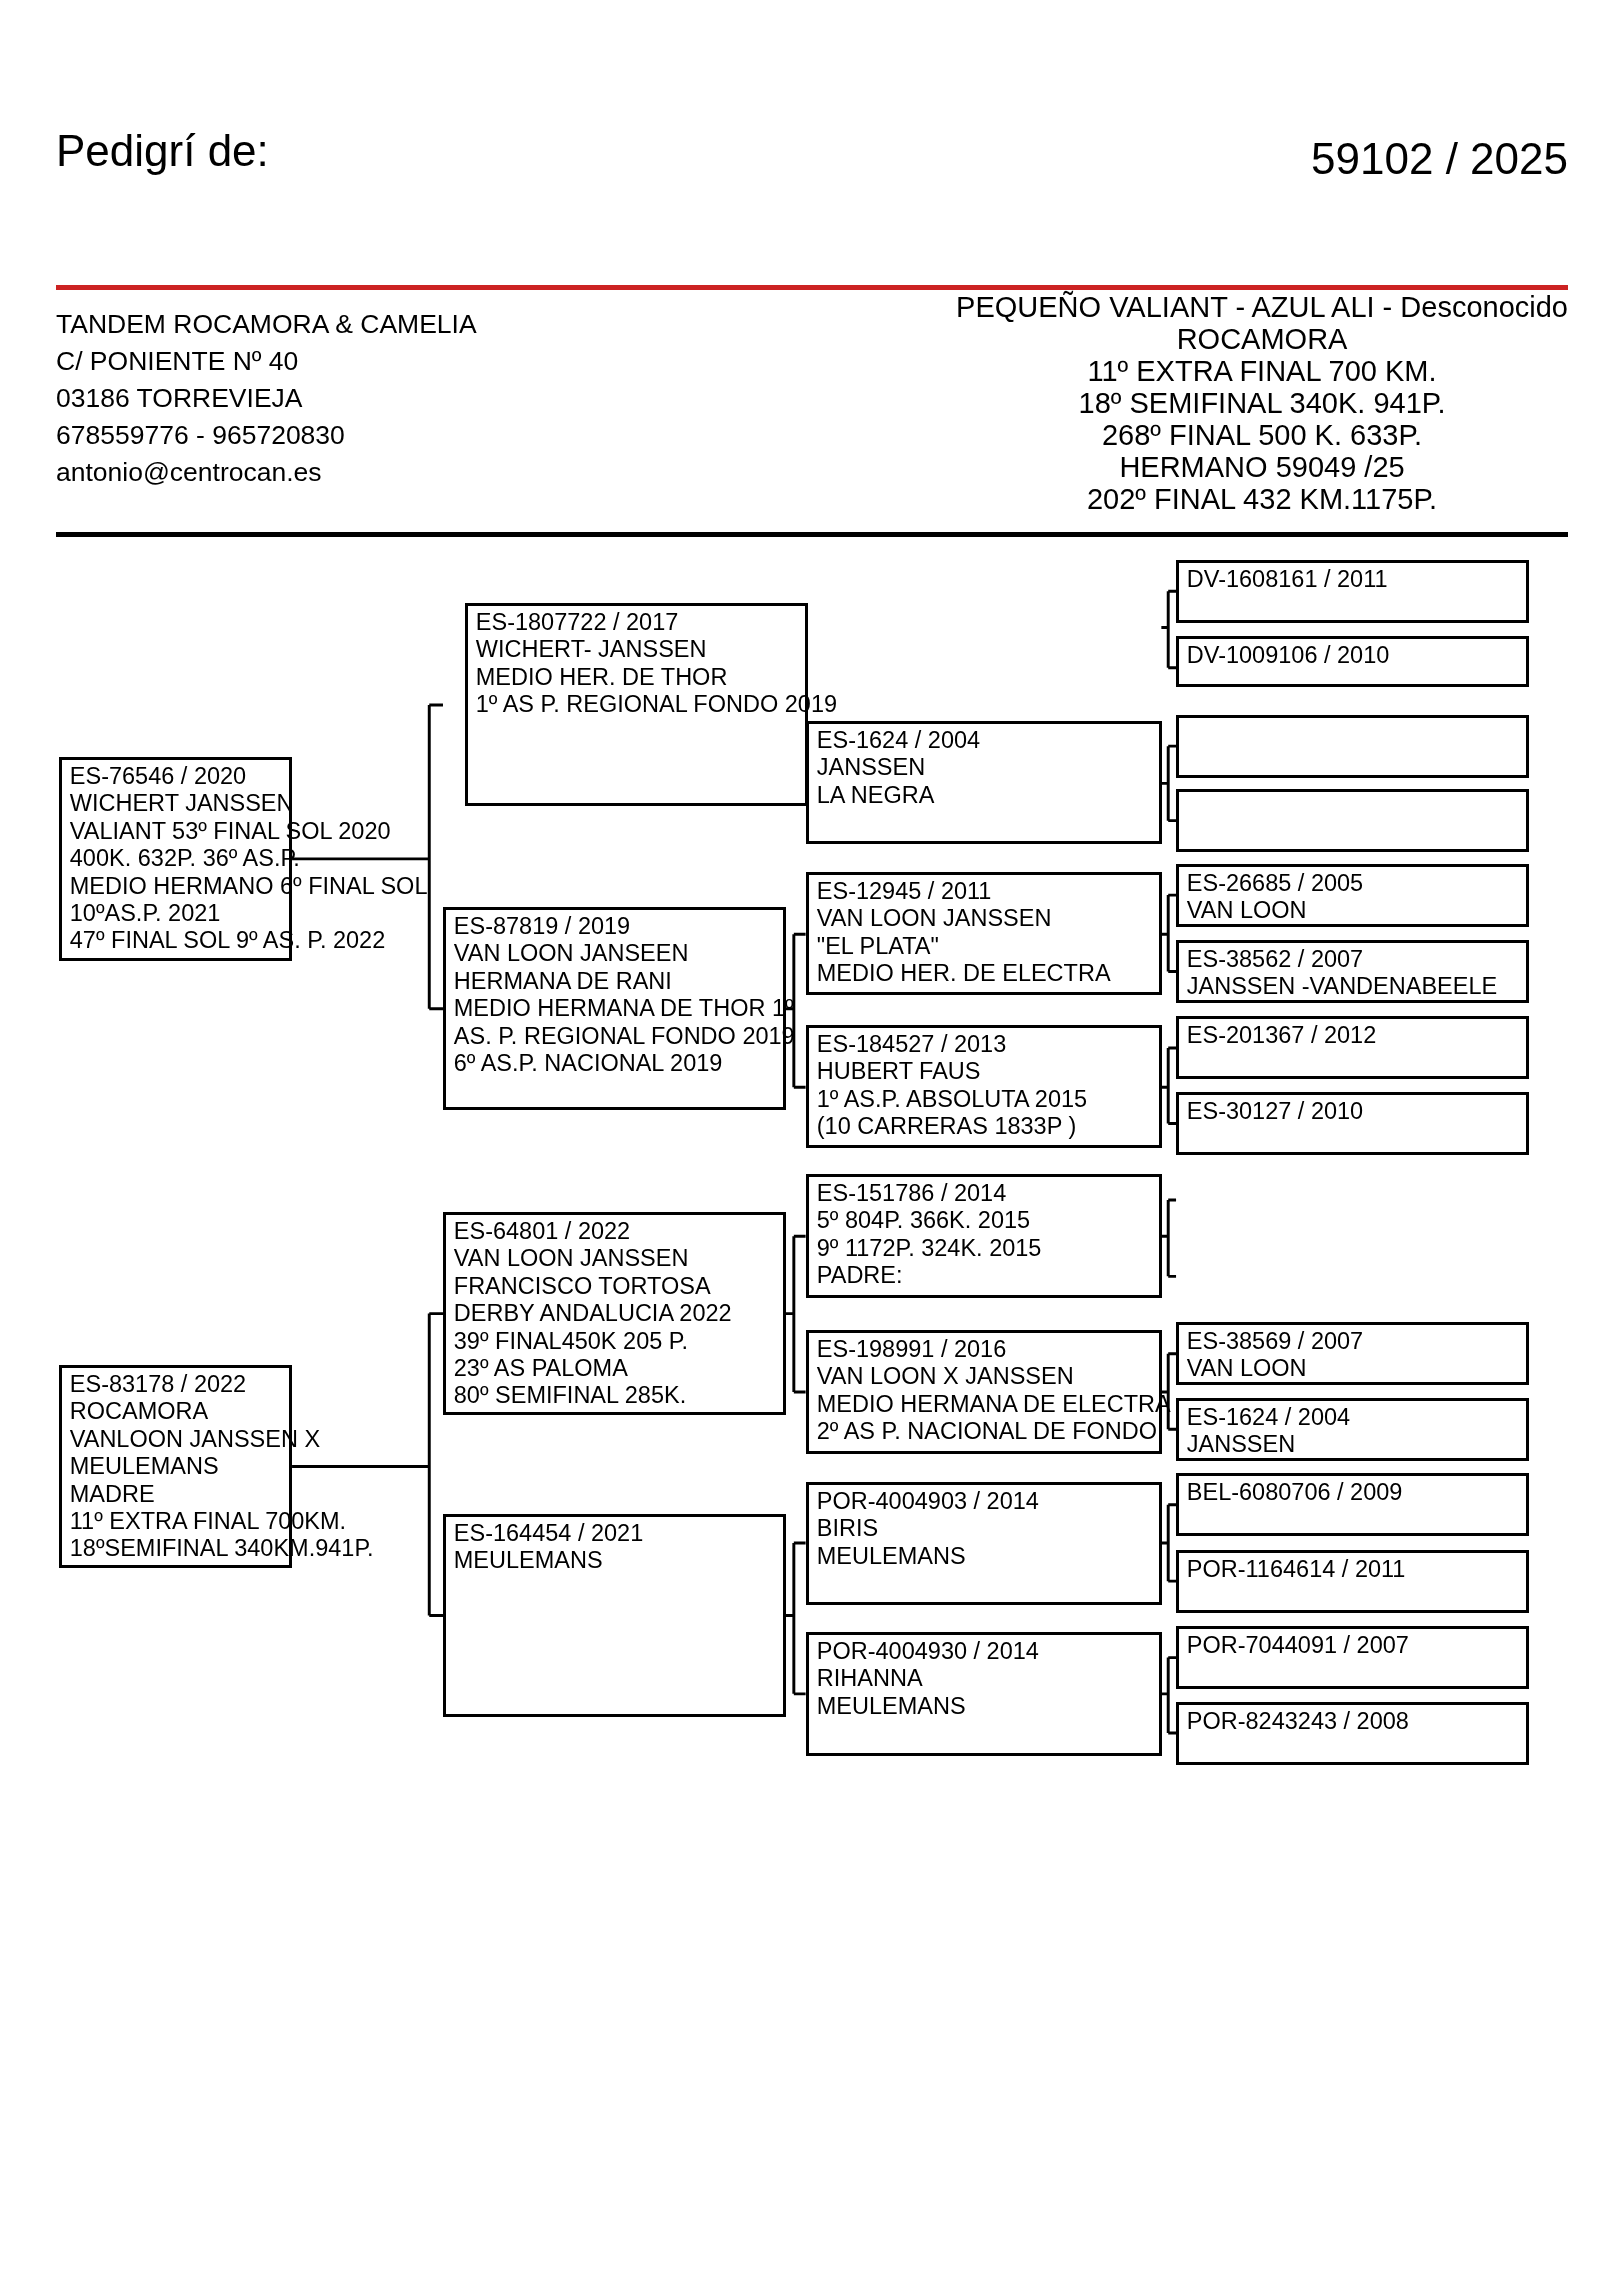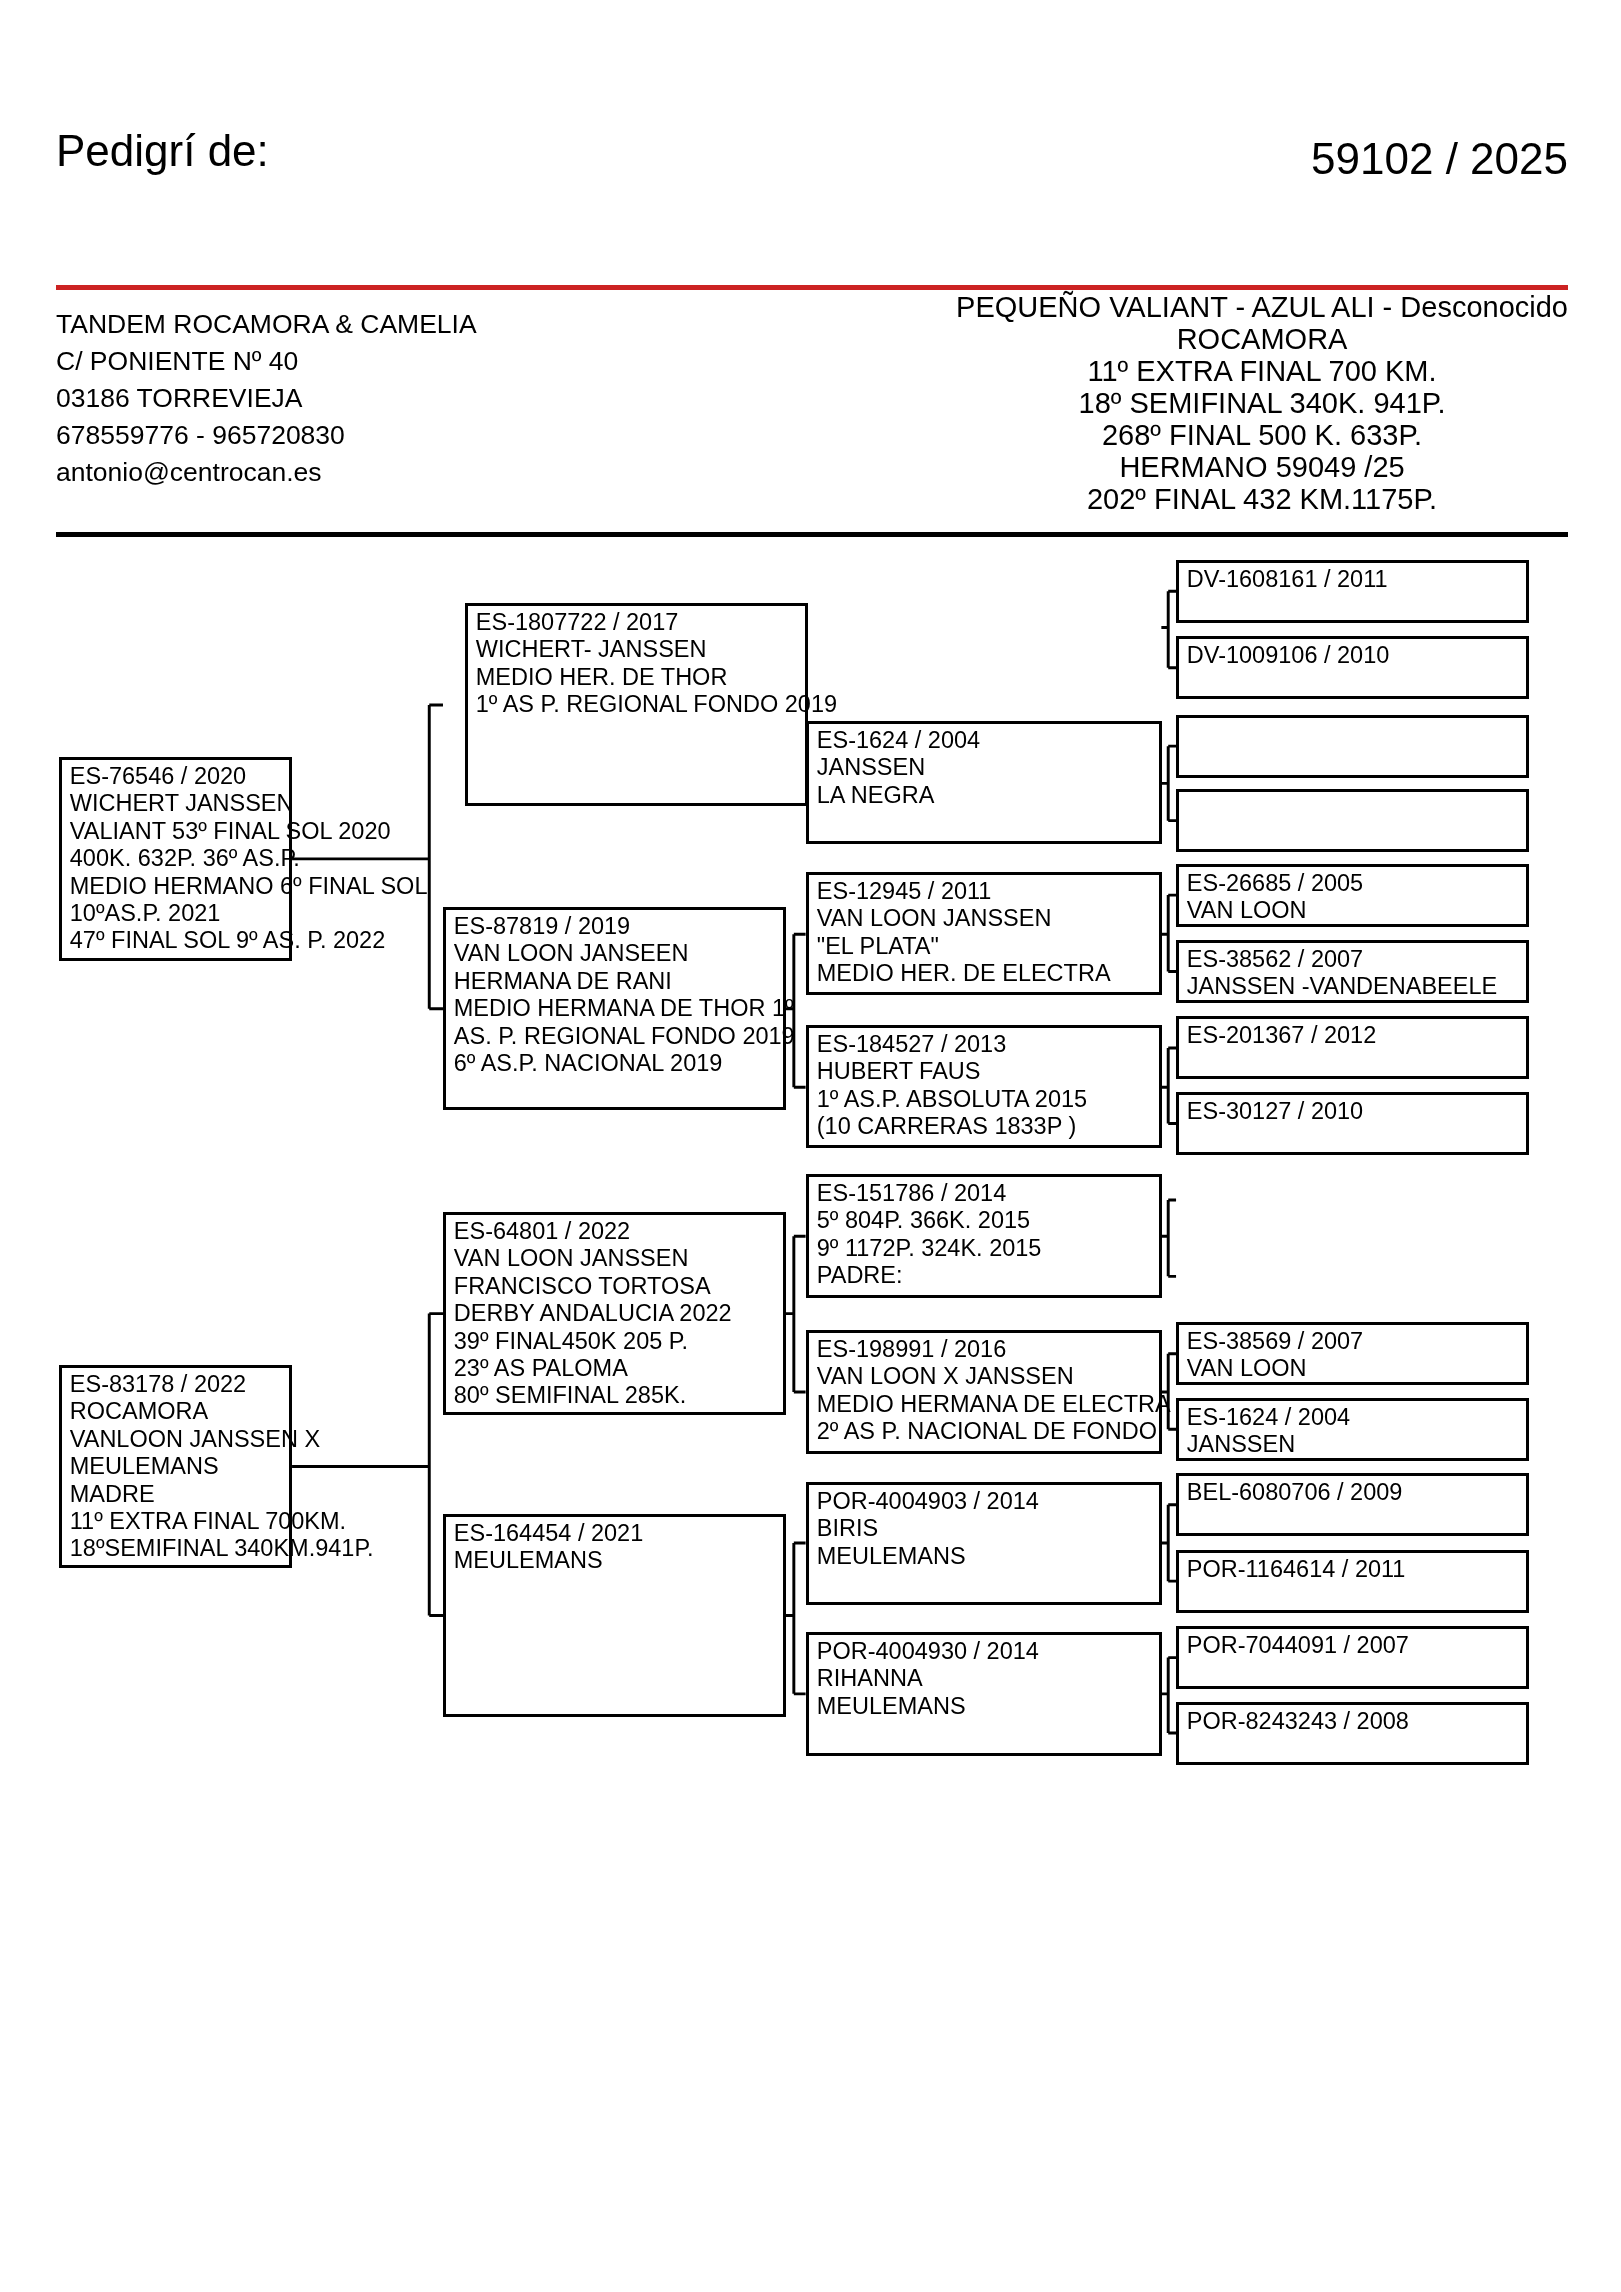--- a/index.html
+++ b/index.html
@@ -168,21 +168,21 @@
 MEDIO HERMANA DE ELECTRA
 2º AS P. NACIONAL DE FONDO</div>
   <div class="pbox" style="left:806px;top:1482px;width:356px;height:123px">POR-4004903 / 2014
 BIRIS
 MEULEMANS</div>
   <div class="pbox" style="left:806px;top:1632px;width:356px;height:124px">POR-4004930 / 2014
 RIHANNA
 MEULEMANS</div>
 
   <div class="pbox" style="left:1176px;top:560px;width:353px;height:63px">DV-1608161 / 2011</div>
-  <div class="pbox" style="left:1176px;top:636px;width:353px;height:63px">DV-1009106 / 2010</div>
+  <div class="pbox" style="left:1176px;top:636px;width:353px;height:51px">DV-1009106 / 2010</div>
   <div class="pbox" style="left:1176px;top:715px;width:353px;height:63px"></div>
   <div class="pbox" style="left:1176px;top:789px;width:353px;height:63px"></div>
   <div class="pbox" style="left:1176px;top:864px;width:353px;height:63px">ES-26685 / 2005
 VAN LOON</div>
   <div class="pbox" style="left:1176px;top:940px;width:353px;height:63px">ES-38562 / 2007
 JANSSEN -VANDENABEELE</div>
   <div class="pbox" style="left:1176px;top:1016px;width:353px;height:63px">ES-201367 / 2012</div>
   <div class="pbox" style="left:1176px;top:1092px;width:353px;height:63px">ES-30127 / 2010</div>
   <div class="pbox" style="left:1176px;top:1322px;width:353px;height:63px">ES-38569 / 2007
 VAN LOON</div>

